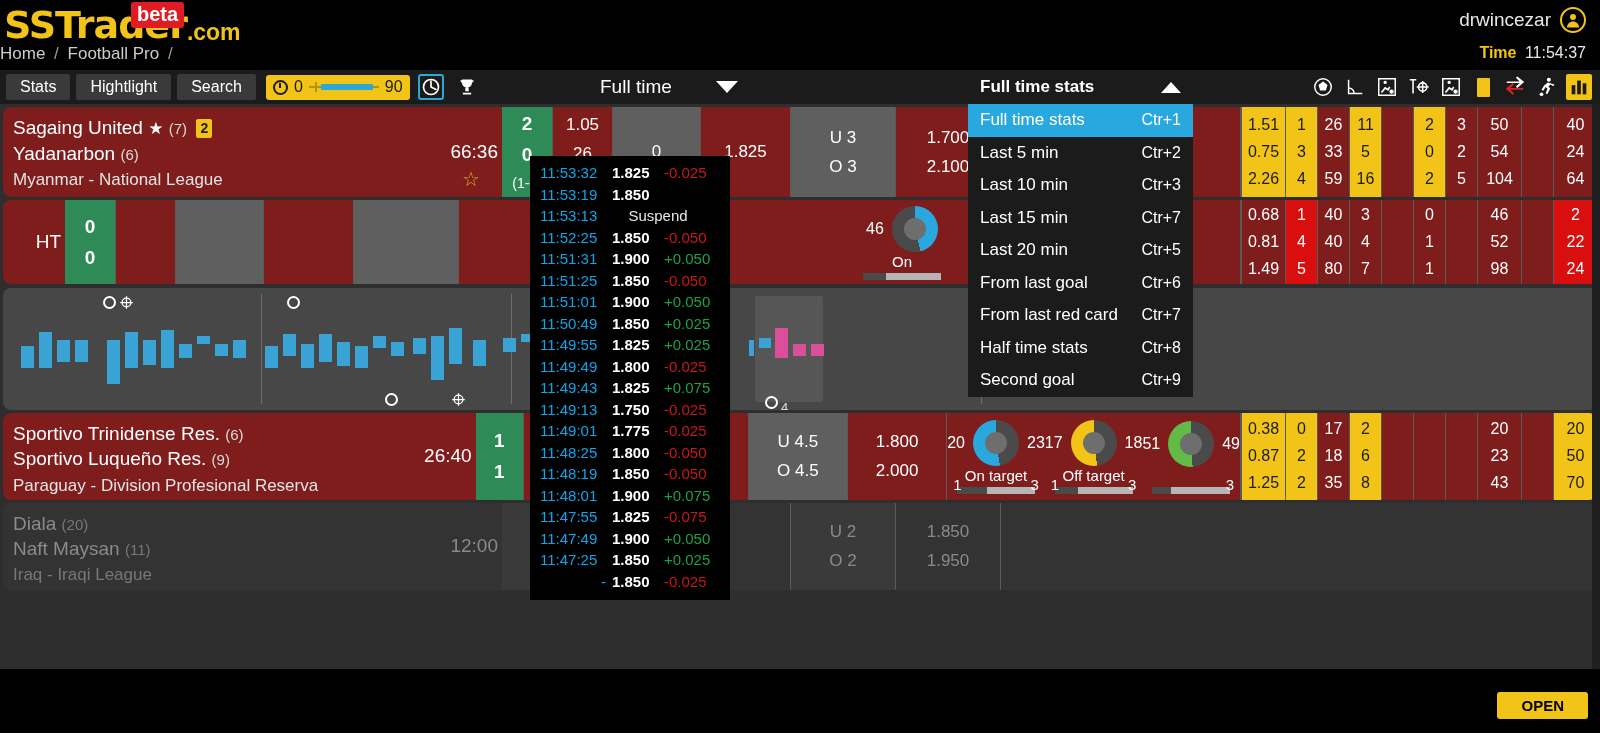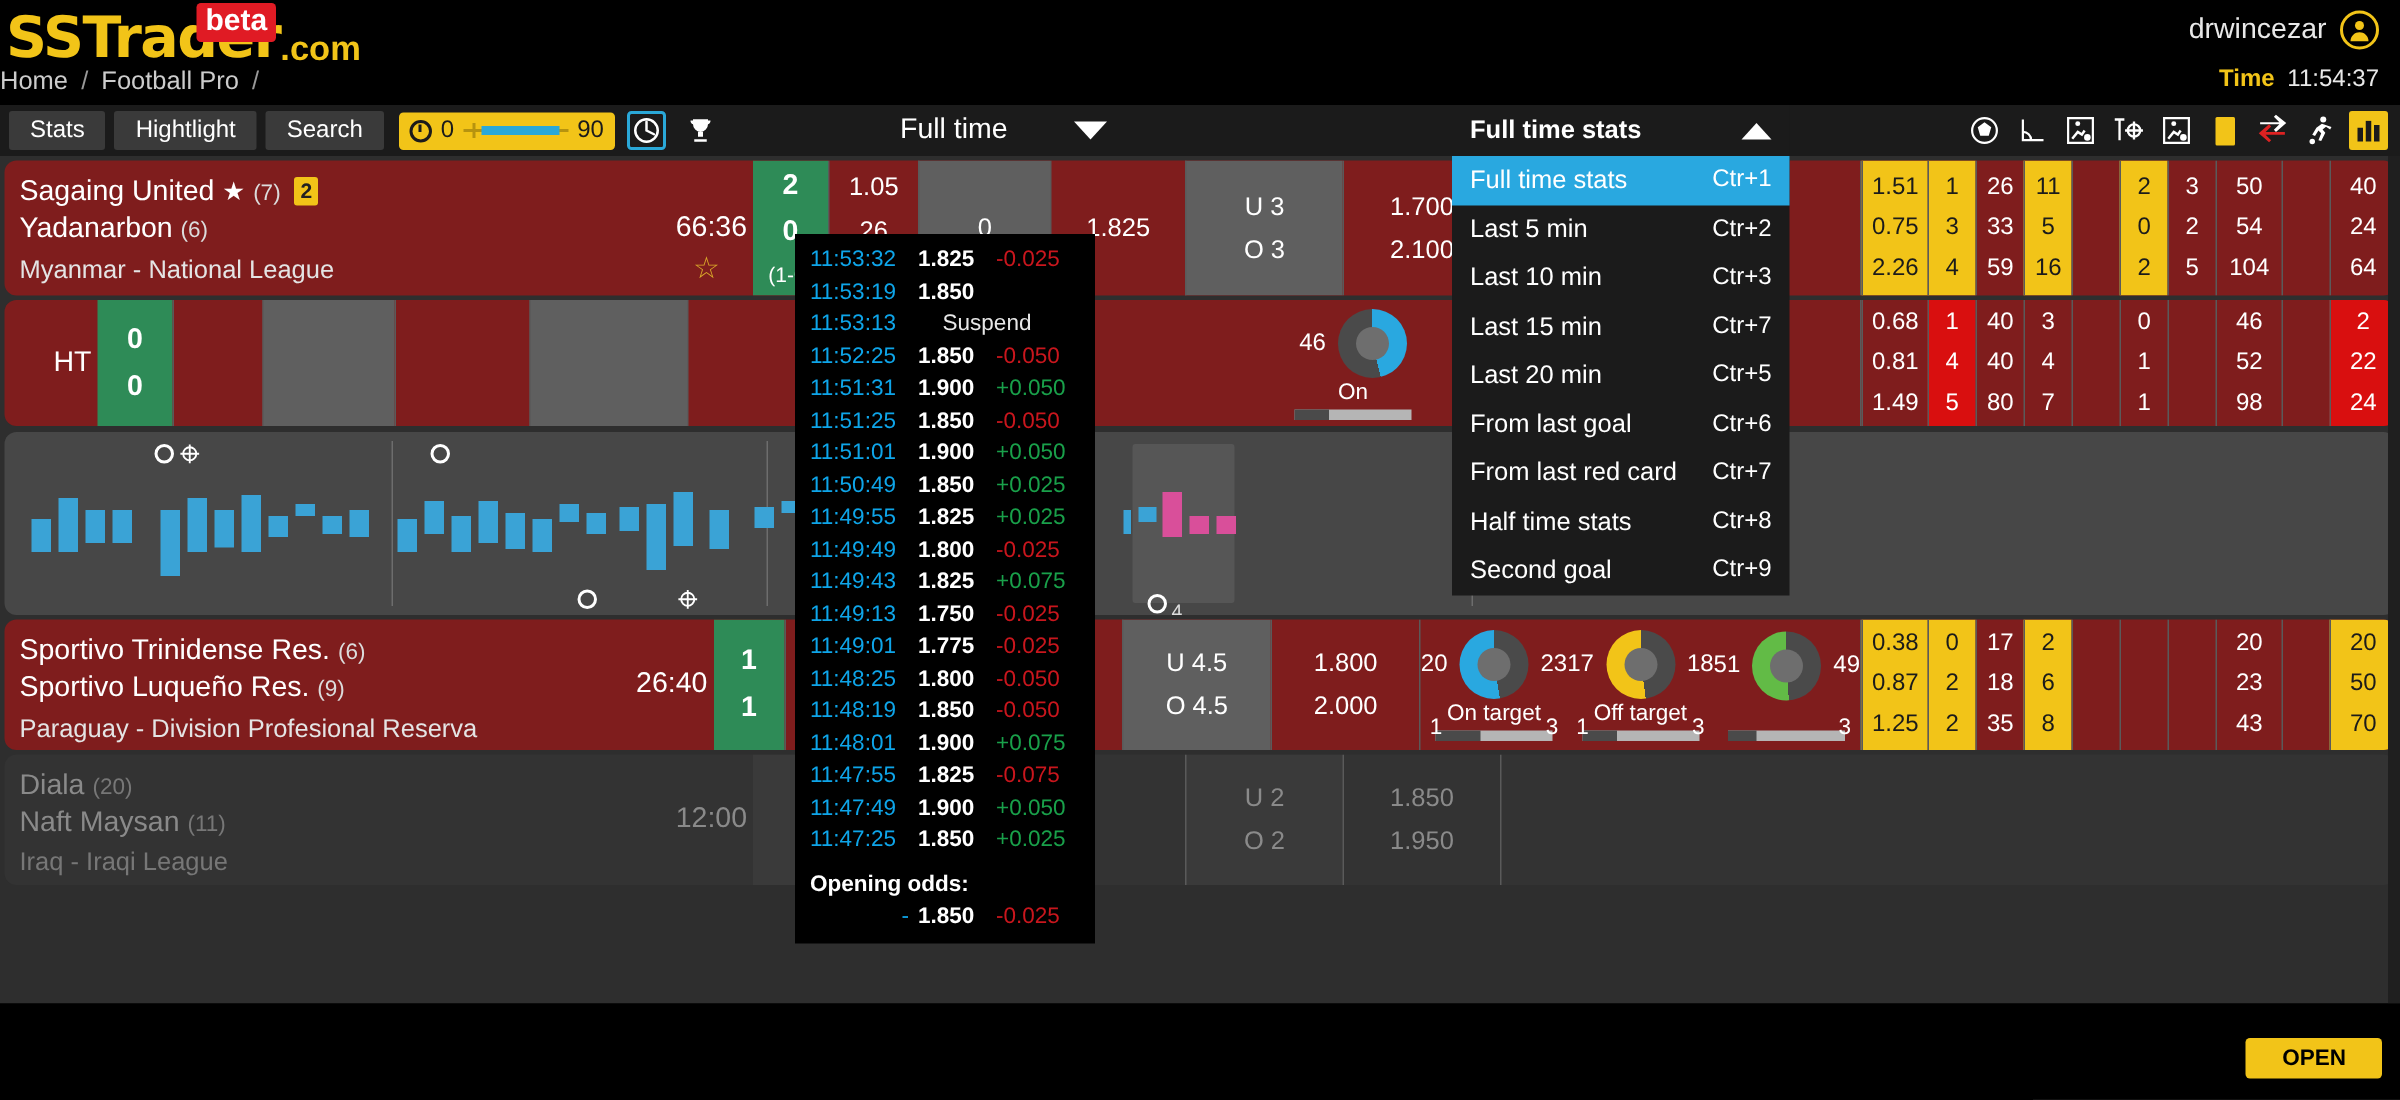--- a/index.html
+++ b/index.html
@@ -795,21 +795,20 @@
         <span class="tt-time">11:47:49</span>
         <span class="tt-odds">1.900</span>
         <span class="tt-delta up">+0.050</span>
       </div>
       <div class="tt-row">
         <span class="tt-time">11:47:25</span>
         <span class="tt-odds">1.850</span>
         <span class="tt-delta up">+0.025</span>
       </div>
     </div>
-  <div class="tt-head">Opening odds:</div>
   <div class="tt-row">
     <span class="tt-time" style="text-align:right;padding-right:6px;">-</span>
     <span class="tt-odds">1.850</span>
     <span class="tt-delta down">-0.025</span>
   </div>
 </div>
 
 <div class="dd-header">
   <span>Full time stats</span>
   <span class="chev-up"></span>

